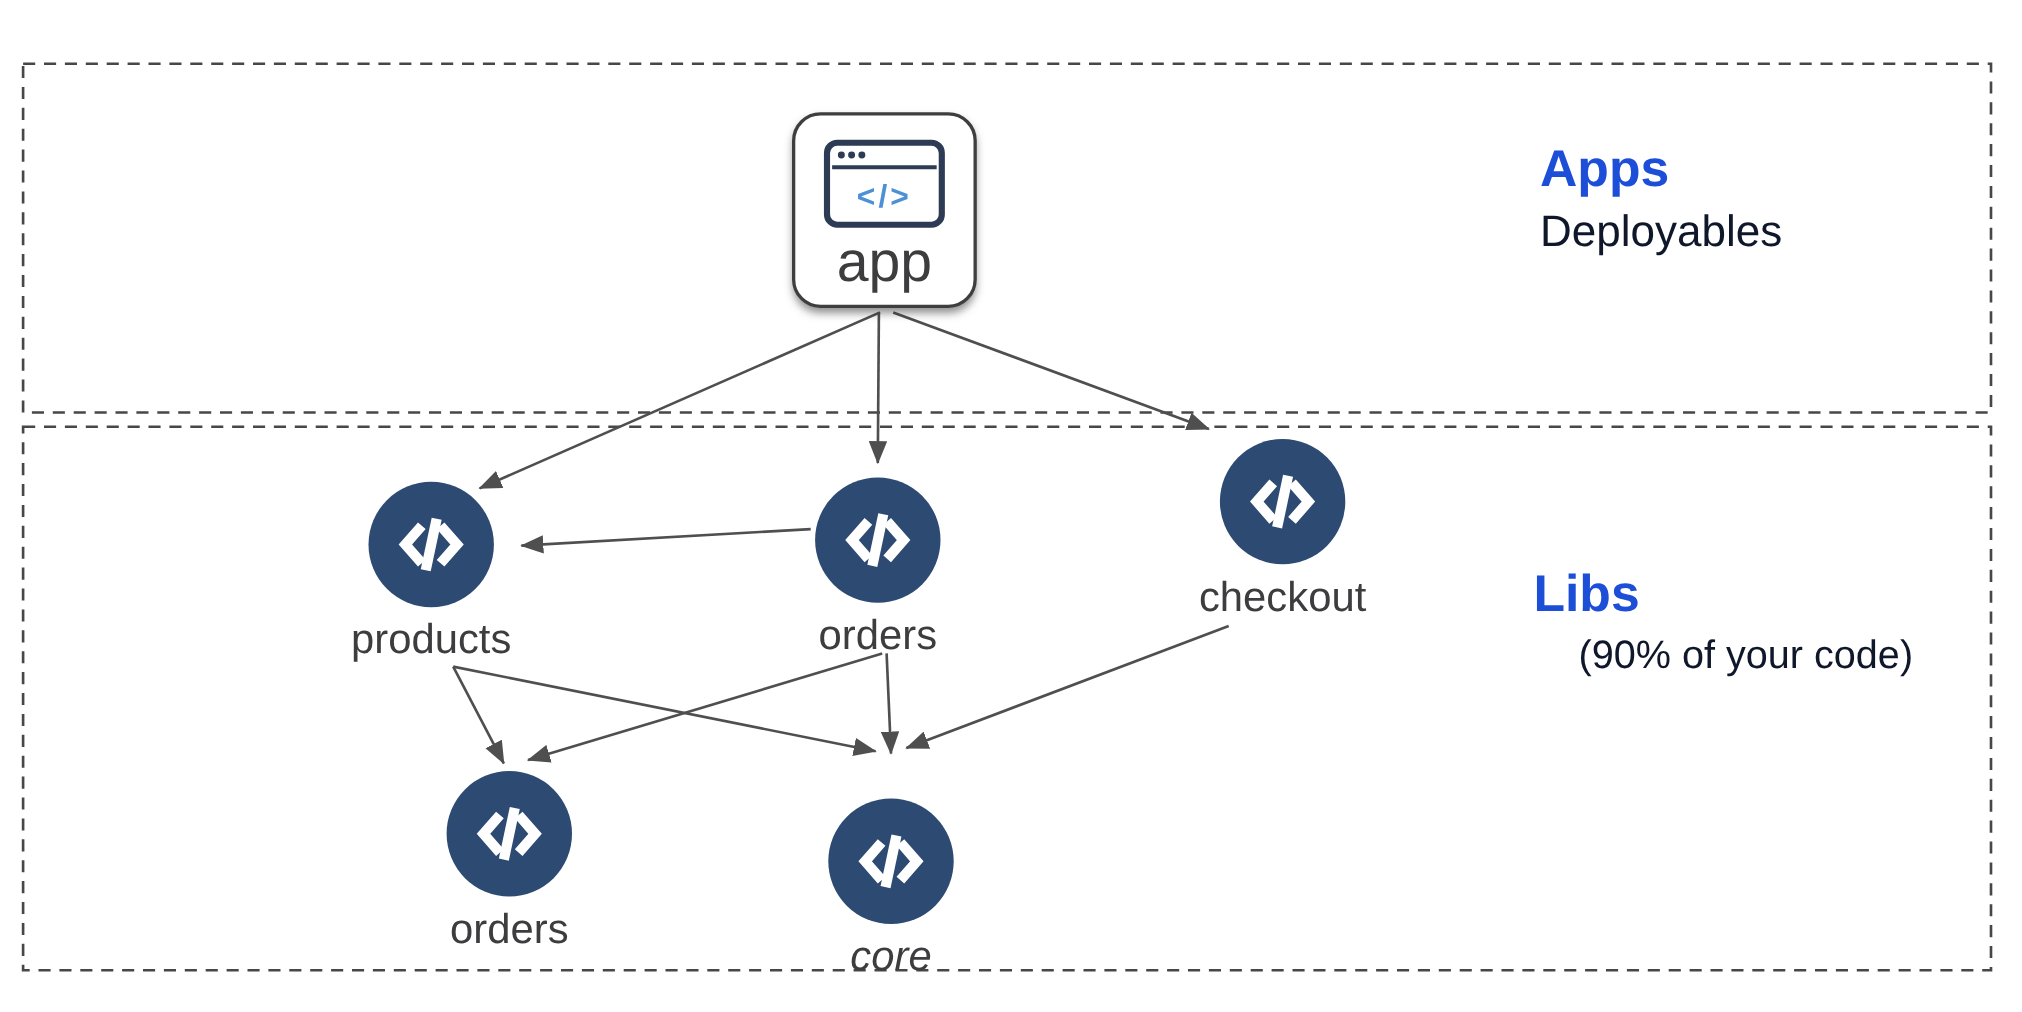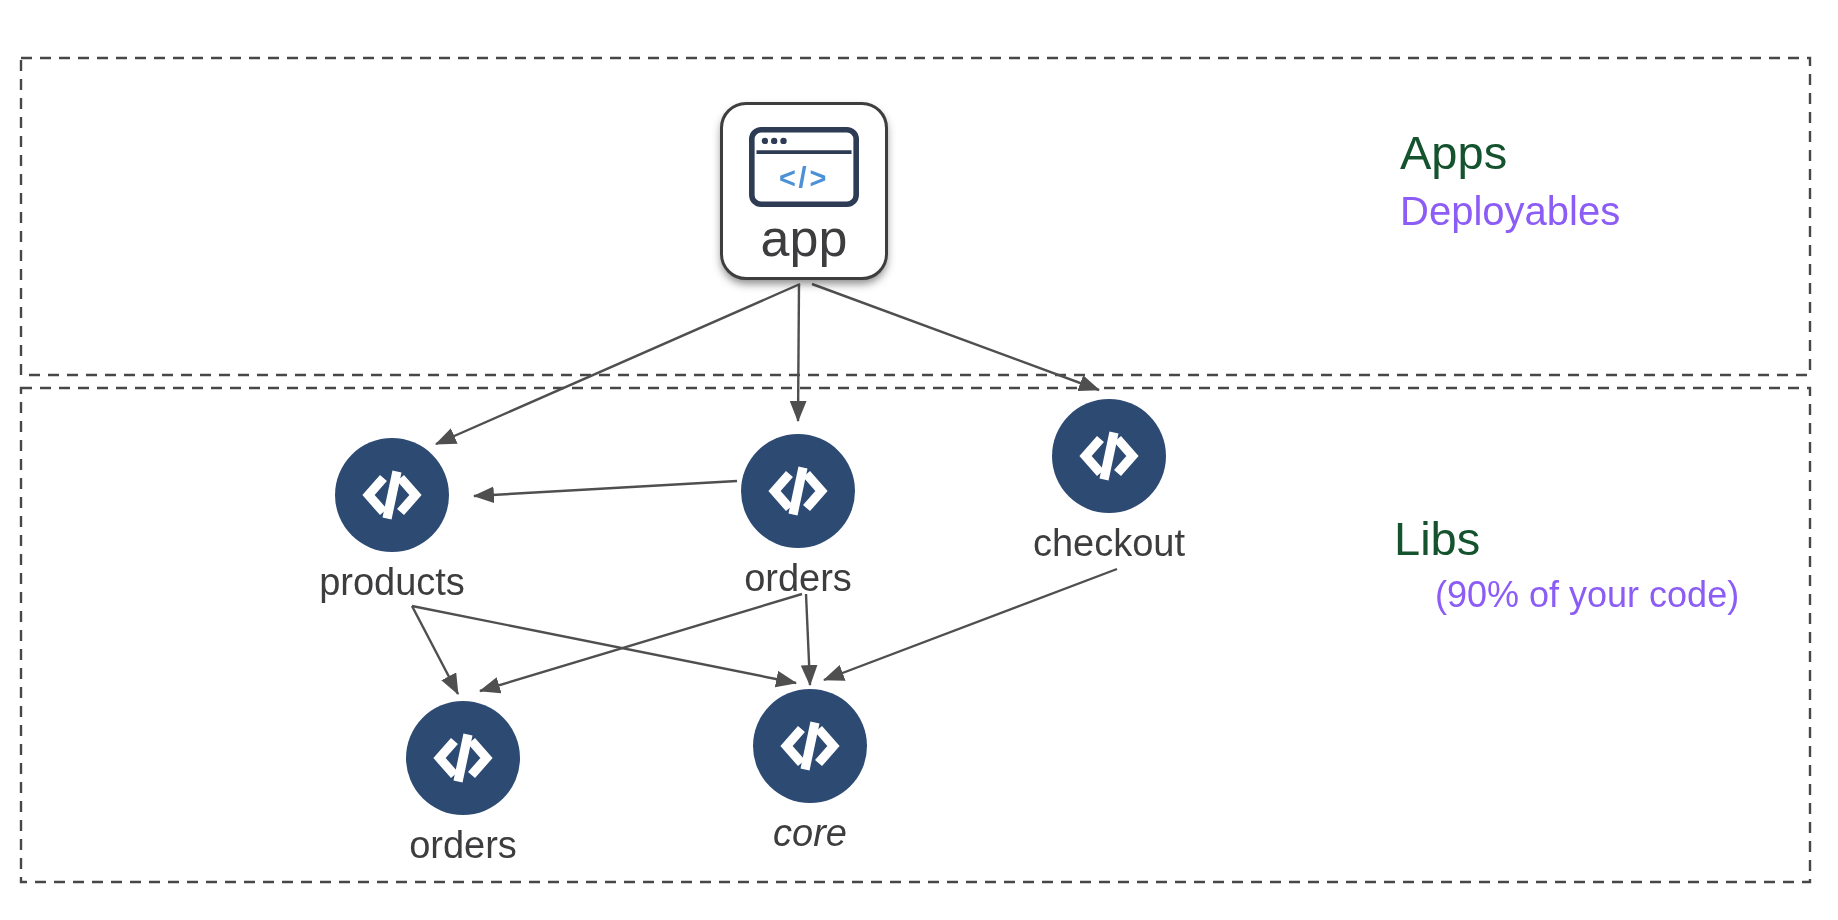--- a/index.html
+++ b/index.html
@@ -47,22 +47,22 @@
   .code-icon .chev{fill:none;stroke:#ffffff;stroke-width:13;stroke-linejoin:miter;stroke-linecap:butt;}
   .code-icon .slash{stroke:#ffffff;stroke-width:13;stroke-linecap:butt;}
   .node-label{
     position:absolute;left:50%;transform:translateX(-50%);
     top:123px;white-space:nowrap;
     font-size:38px;color:#3d3d3f;text-align:center;
   }
 
   
   .section-label{position:absolute;}
-  .section-title{font-weight:normal;font-size:47px;color:#14532d;line-height:1.15;}
-  .section-subtitle{font-size:40px;color:#8b5cf6;line-height:1.25;margin-top:6px;}
+  .section-title{font-weight:bold;font-size:47px;color:#1d4ed8;line-height:1.15;}
+  .section-subtitle{font-size:40px;color:#0f172a;line-height:1.25;margin-top:6px;}
   .section-subtitle.small{font-size:36px;margin-left:41px;}
 </style>
 </head>
 <body>
 
 <div class="canvas">
 
   <svg class="diagram-layer" id="edge-layer" viewBox="0 0 1838 920" xmlns="http://www.w3.org/2000/svg">
     <defs>
       <marker id="arrowhead" viewBox="0 0 10 8" refX="9.5" refY="4" markerWidth="21" markerHeight="17" orient="auto" markerUnits="userSpaceOnUse">
@@ -110,41 +110,41 @@
       <div class="lib-node" style="left: 741px; top: 434px;">
       <div class="lib-circle">
         <svg class="code-icon" viewBox="0 0 100 90" xmlns="http://www.w3.org/2000/svg">
           <path class="chev" d="M38 21 L17 45 L38 69"></path>
           <line class="slash" x1="57" y1="12" x2="43" y2="78"></line>
           <path class="chev" d="M62 21 L83 45 L62 69"></path>
         </svg>
       </div>
       <div class="node-label">orders</div>
     </div>
-      <div class="lib-node" style="left: 1052px; top: 399px;">
+      <div class="lib-node" style="left: 1109px; top: 399px;">
       <div class="lib-circle">
         <svg class="code-icon" viewBox="0 0 100 90" xmlns="http://www.w3.org/2000/svg">
           <path class="chev" d="M38 21 L17 45 L38 69"></path>
           <line class="slash" x1="57" y1="12" x2="43" y2="78"></line>
           <path class="chev" d="M62 21 L83 45 L62 69"></path>
         </svg>
       </div>
       <div class="node-label">checkout</div>
     </div>
       <div class="lib-node" style="left: 406px; top: 701px;">
       <div class="lib-circle">
         <svg class="code-icon" viewBox="0 0 100 90" xmlns="http://www.w3.org/2000/svg">
           <path class="chev" d="M38 21 L17 45 L38 69"></path>
           <line class="slash" x1="57" y1="12" x2="43" y2="78"></line>
           <path class="chev" d="M62 21 L83 45 L62 69"></path>
         </svg>
       </div>
       <div class="node-label">orders</div>
     </div>
-      <div class="lib-node" style="left: 753px; top: 689px; font-style: italic;">
+      <div class="lib-node" style="left: 753px; top: 726px; font-style: italic;">
       <div class="lib-circle">
         <svg class="code-icon" viewBox="0 0 100 90" xmlns="http://www.w3.org/2000/svg">
           <path class="chev" d="M38 21 L17 45 L38 69"></path>
           <line class="slash" x1="57" y1="12" x2="43" y2="78"></line>
           <path class="chev" d="M62 21 L83 45 L62 69"></path>
         </svg>
       </div>
       <div class="node-label">core</div>
     </div>
     </div>

